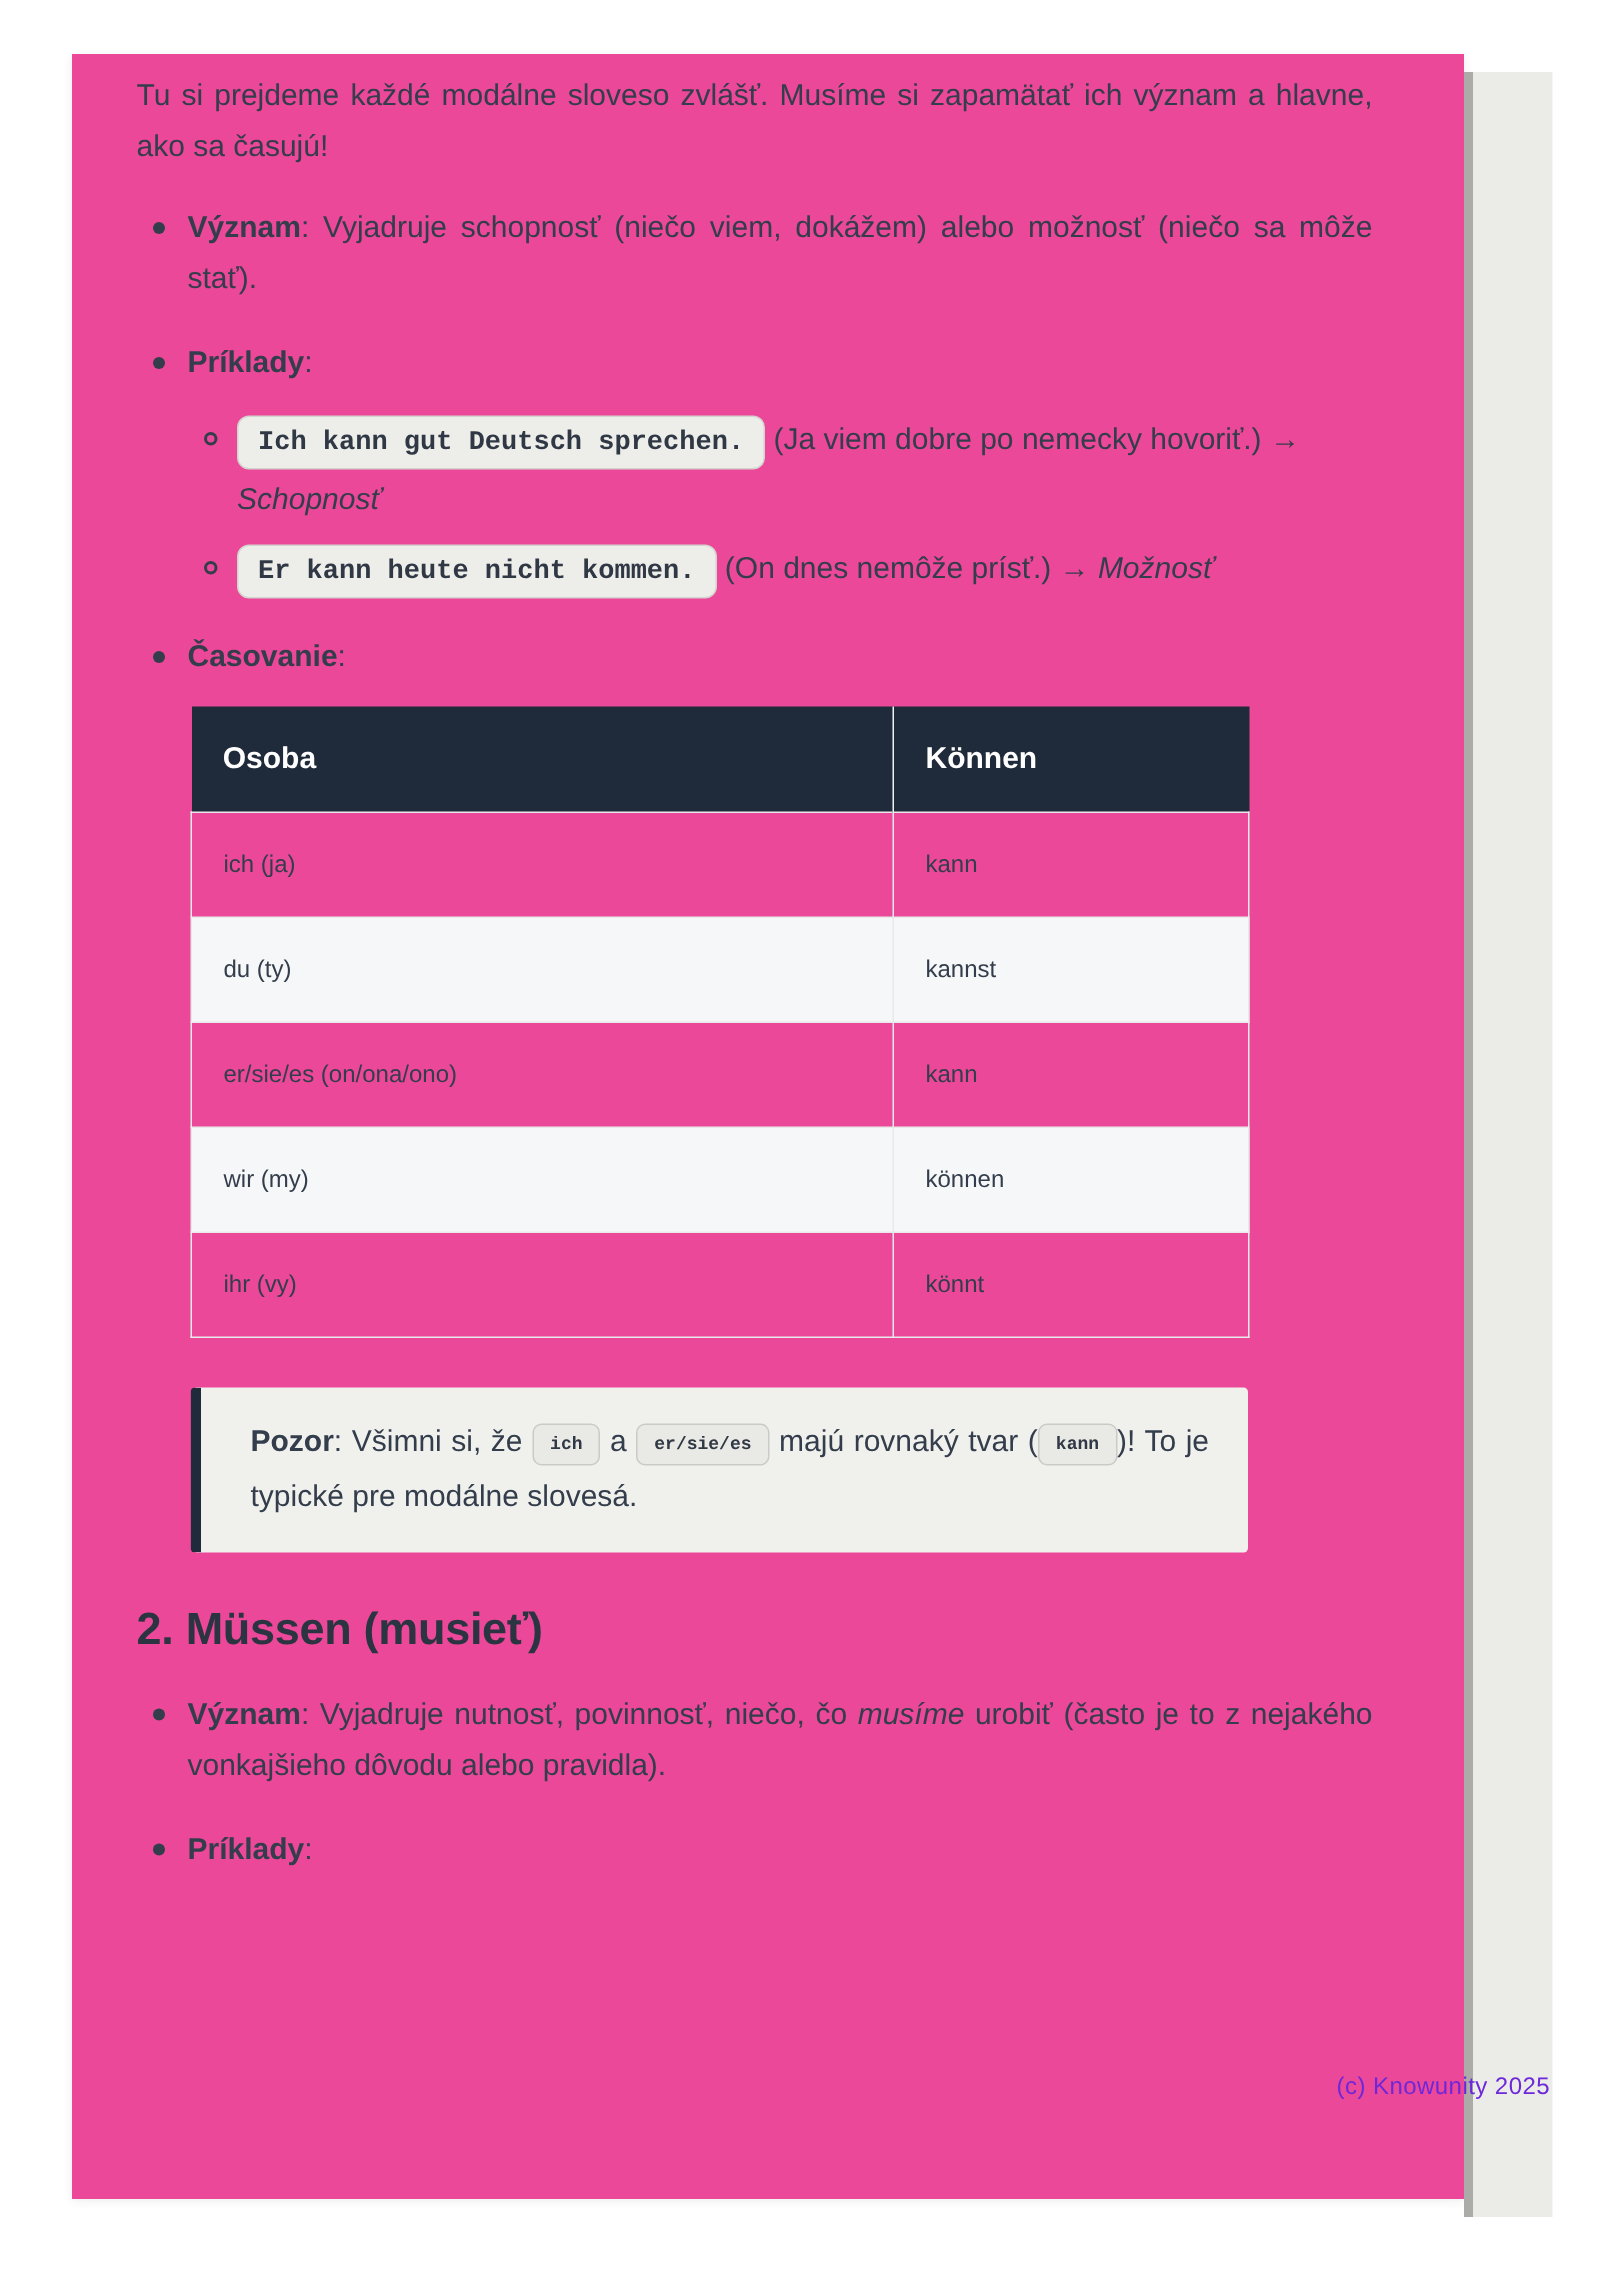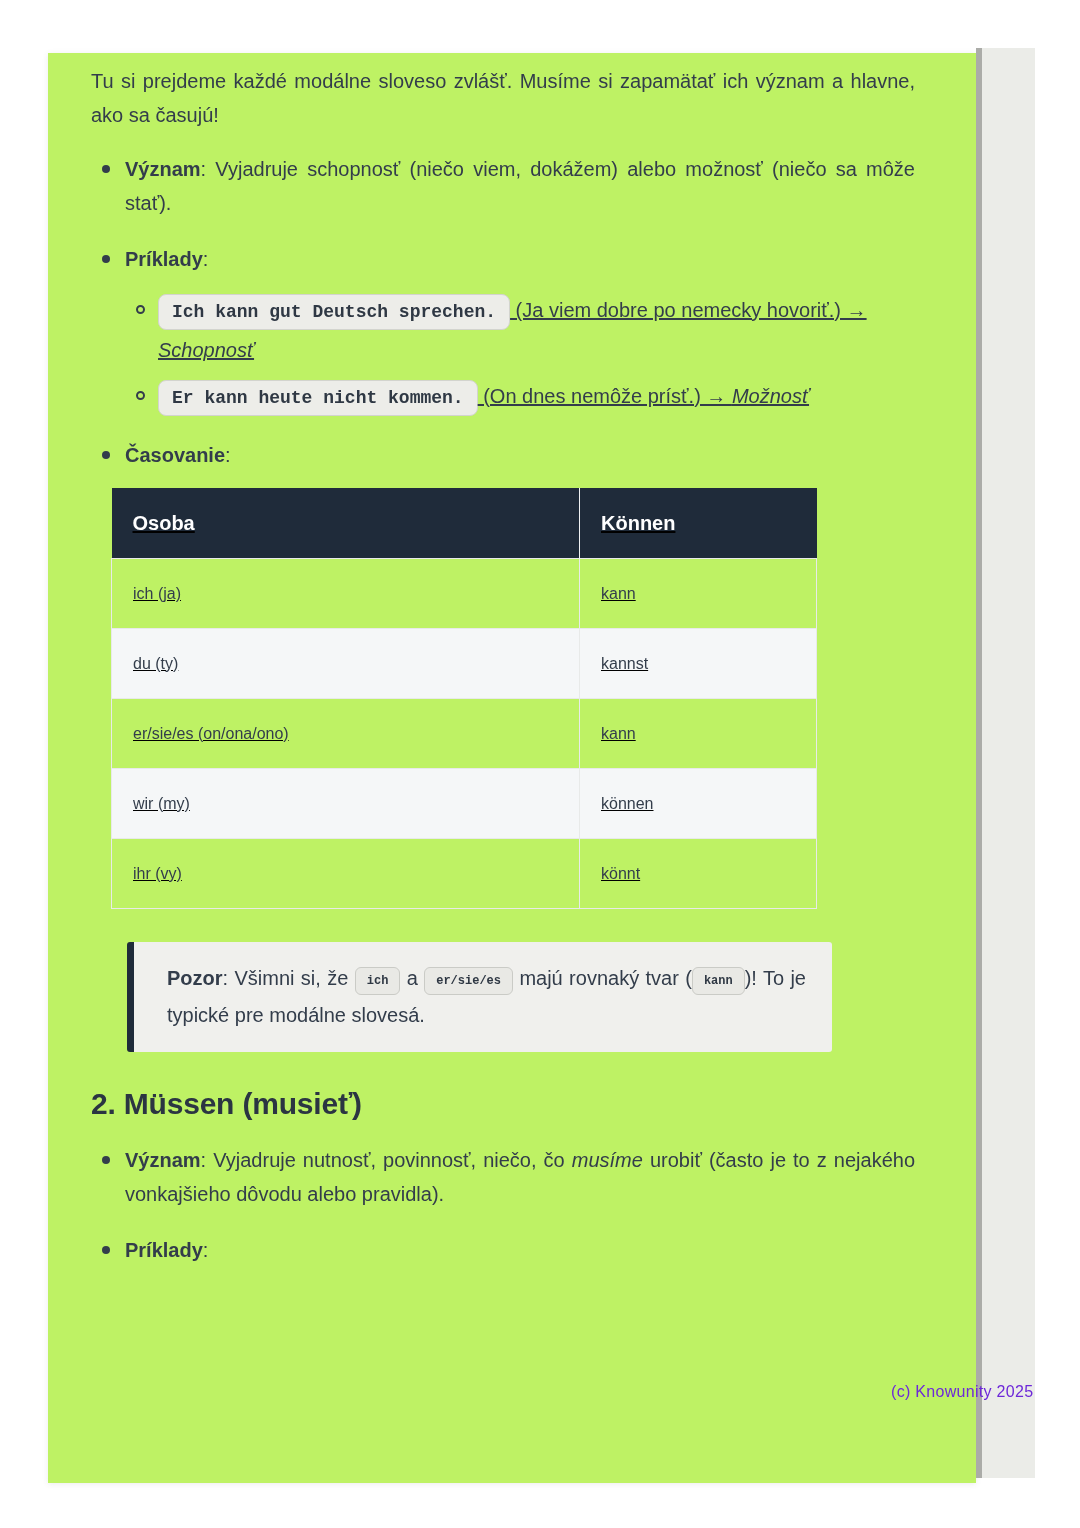--- a/index.html
+++ b/index.html
@@ -6,23 +6,23 @@
   body {
     width:1080px; height:1528px;
     background:#ffffff;
     font-family:"Liberation Sans", sans-serif;
     position:relative; overflow:hidden;
     -webkit-font-smoothing:antialiased;
   }
 
   
   .sheet {
-    position:absolute; left:48px; top:53px;
+    position:absolute; left:48px; top:36px;
     width:928px; height:1430px;
-    background:#bef264;
+    background:#ec4899;
     box-shadow:0 1px 6px rgba(70,70,70,.10);
     box-sizing:border-box;
     padding:11px 61px 0 43px;
   }
 
   
   .side-panel {
     position:absolute; left:976px; top:48px;
     width:53px; height:1430px;
     background:#EBECE8;
@@ -46,21 +46,21 @@
   }
 
   ul.l1 { list-style:none; margin:20px 0 0; padding:0 0 0 34px; }
   ul.l1 > li { position:relative; font-size:20px; line-height:34px; color:#333D4B; }
   ul.l1 > li + li { margin-top:22px; }
   ul.l1 > li > .dot {
     position:absolute; left:-23px; top:13px;
     width:8px; height:8px; border-radius:50%; background:#333D4B;
   }
 
-  ul.l2 { list-style:none; margin:14px 0 0; padding:0 0 0 33px; font-weight:400;text-decoration:underline; }
+  ul.l2 { list-style:none; margin:14px 0 0; padding:0 0 0 33px; font-weight:400; }
   ul.l2 > li { position:relative; font-size:20px; line-height:40px; }
   ul.l2 > li + li { margin-top:6px; }
   ul.l2 > li > .circle {
     position:absolute; left:-22px; top:15px;
     width:9px; height:9px; border-radius:50%;
     border:2px solid #333D4B; box-sizing:border-box; background:transparent;
   }
 
   .bold { font-weight:700; }
   .it   { font-style:italic; }
@@ -73,21 +73,21 @@
     font-weight:700; font-size:18px; line-height:28px;
     color:#2F3844;
     background:#EDEDE9;
     border:1px solid #D3D4CE;
     border-radius:8px;
     padding:3px 13px;
   }
 
   .gram-table {
     border-collapse:collapse; table-layout:fixed;
-    width:705px; margin:16px 0 0 20px;text-decoration:underline;
+    width:705px; margin:16px 0 0 36px;
   }
   .gram-table th {
     background:#1F2B3A; color:#FFFFFF;
     font-size:20px; font-weight:700; text-align:left;
     height:70px; padding:0 0 0 21px;
   }
   .gram-table th.col2 { border-left:1px solid #EFF1F2; }
   .gram-table td {
     height:69px; padding:0 0 0 21px;
     font-size:16px; color:#333D4B;

